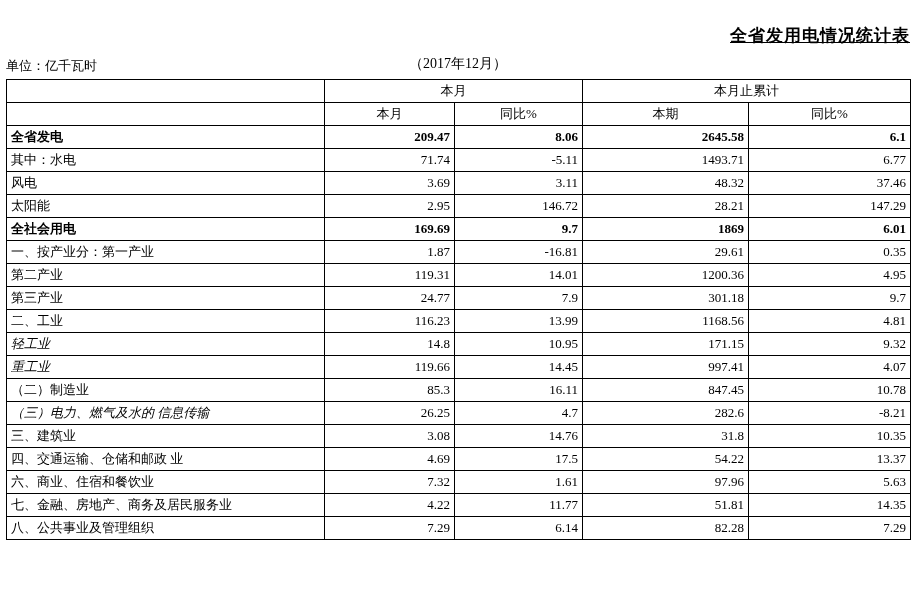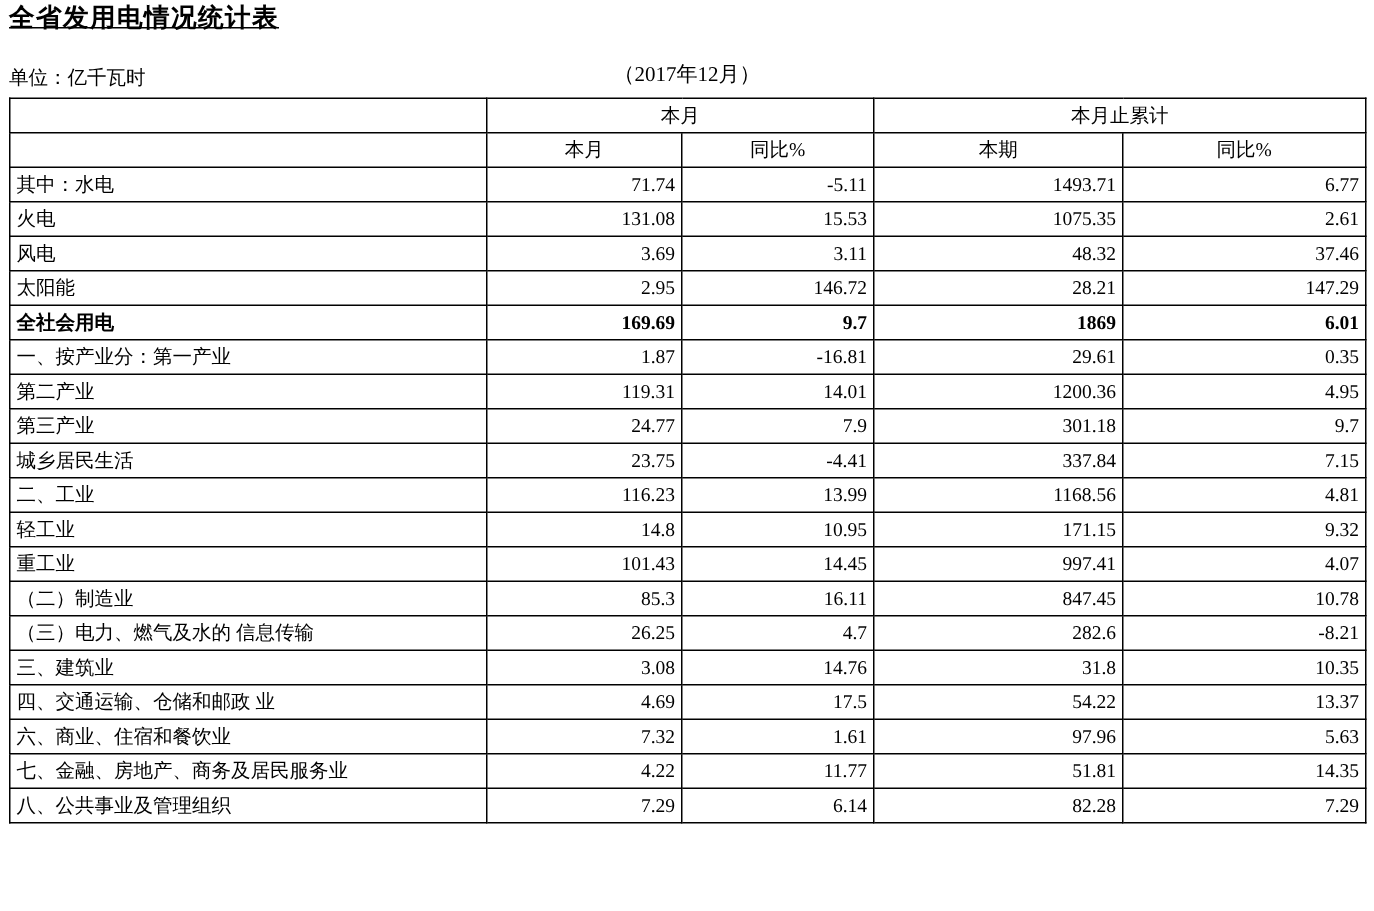--- a/index.html
+++ b/index.html
@@ -15,33 +15,33 @@
     overflow: hidden;
   }
   .page {
     position: relative;
     width: 916px;
     height: 607px;
     box-sizing: border-box;
     padding: 0 6px;
   }
   .doc-title {
-    text-align: left;
+    text-align: right;
     font-family: "Liberation Serif", "DejaVu Serif", serif;
     font-weight: bold;
     font-size: 17px;
     letter-spacing: 1px;
-    margin-top: 0;
+    margin-top: 24px;
     text-decoration: underline;
   }
   .doc-subtitle {
     text-align: center;
     font-family: "Liberation Serif", "DejaVu Serif", serif;
     font-size: 14px;
-    margin-top: 18px;
+    margin-top: 8px;
   }
   .unit-line {
     text-align: left;
     font-size: 13px;
     font-family: "Liberation Serif", "DejaVu Serif", serif;
     margin-top: -16px;
     padding-right: 8px;
     height: 18px;
   }
   table.main {
@@ -78,21 +78,21 @@
   td.num {
     text-align: right;
     font-family: "Liberation Serif", "DejaVu Serif", serif;
   }
   tr.bold td {
     font-weight: bold;
   }
   .ind0 { padding-left: 4px; }
   .ind1 { padding-left: 60px; margin-top: 28px; }
   .ind2 { padding-left: 78px; }
-  .ind3 { padding-left: 16px; }
+  .ind3 { padding-left: 16px; font-style: italic; }
   .ind4 { padding-left: 92px; }
   .ind5 { padding-left: 30px; }
   col.c0 { width: 318px; }
   col.c1 { width: 130px; }
   col.c2 { width: 128px; }
   col.c3 { width: 166px; }
   col.c4 { width: 162px; }
 </style>
 </head>
 <body>
@@ -119,33 +119,33 @@
       </tr>
       <tr>
         <th class="corner"></th>
         <th class="sub">本月</th>
         <th class="sub">同比%</th>
         <th class="sub">本期</th>
         <th class="sub">同比%</th>
       </tr>
     </thead>
     <tbody id="table-body">
+        <tr class="bold">
+          <td class="label ind0">全省发电</td>
+          <td class="num">209.47</td>
+          <td class="num">8.06</td>
+          <td class="num">2645.58</td>
+          <td class="num">6.1</td>
+        </tr>
         <tr>
           <td class="label ind1">其中：水电</td>
           <td class="num">71.74</td>
           <td class="num">-5.11</td>
           <td class="num">1493.71</td>
           <td class="num">6.77</td>
-        </tr>
-        <tr>
-          <td class="label ind2">火电</td>
-          <td class="num">131.08</td>
-          <td class="num">15.53</td>
-          <td class="num">1075.35</td>
-          <td class="num">2.61</td>
         </tr>
         <tr>
           <td class="label ind2">风电</td>
           <td class="num">3.69</td>
           <td class="num">3.11</td>
           <td class="num">48.32</td>
           <td class="num">37.46</td>
         </tr>
         <tr>
           <td class="label ind2">太阳能</td>
@@ -176,43 +176,36 @@
           <td class="num">4.95</td>
         </tr>
         <tr>
           <td class="label ind4">第三产业</td>
           <td class="num">24.77</td>
           <td class="num">7.9</td>
           <td class="num">301.18</td>
           <td class="num">9.7</td>
         </tr>
         <tr>
-          <td class="label ind2">城乡居民生活</td>
-          <td class="num">23.75</td>
-          <td class="num">-4.41</td>
-          <td class="num">337.84</td>
-          <td class="num">7.15</td>
-        </tr>
-        <tr>
           <td class="label ind0">二、工业</td>
           <td class="num">116.23</td>
           <td class="num">13.99</td>
           <td class="num">1168.56</td>
           <td class="num">4.81</td>
         </tr>
         <tr>
           <td class="label ind3">轻工业</td>
           <td class="num">14.8</td>
           <td class="num">10.95</td>
           <td class="num">171.15</td>
           <td class="num">9.32</td>
         </tr>
         <tr>
           <td class="label ind3">重工业</td>
-          <td class="num">101.43</td>
+          <td class="num">119.66</td>
           <td class="num">14.45</td>
           <td class="num">997.41</td>
           <td class="num">4.07</td>
         </tr>
         <tr>
           <td class="label ind5">（二）制造业</td>
           <td class="num">85.3</td>
           <td class="num">16.11</td>
           <td class="num">847.45</td>
           <td class="num">10.78</td>

